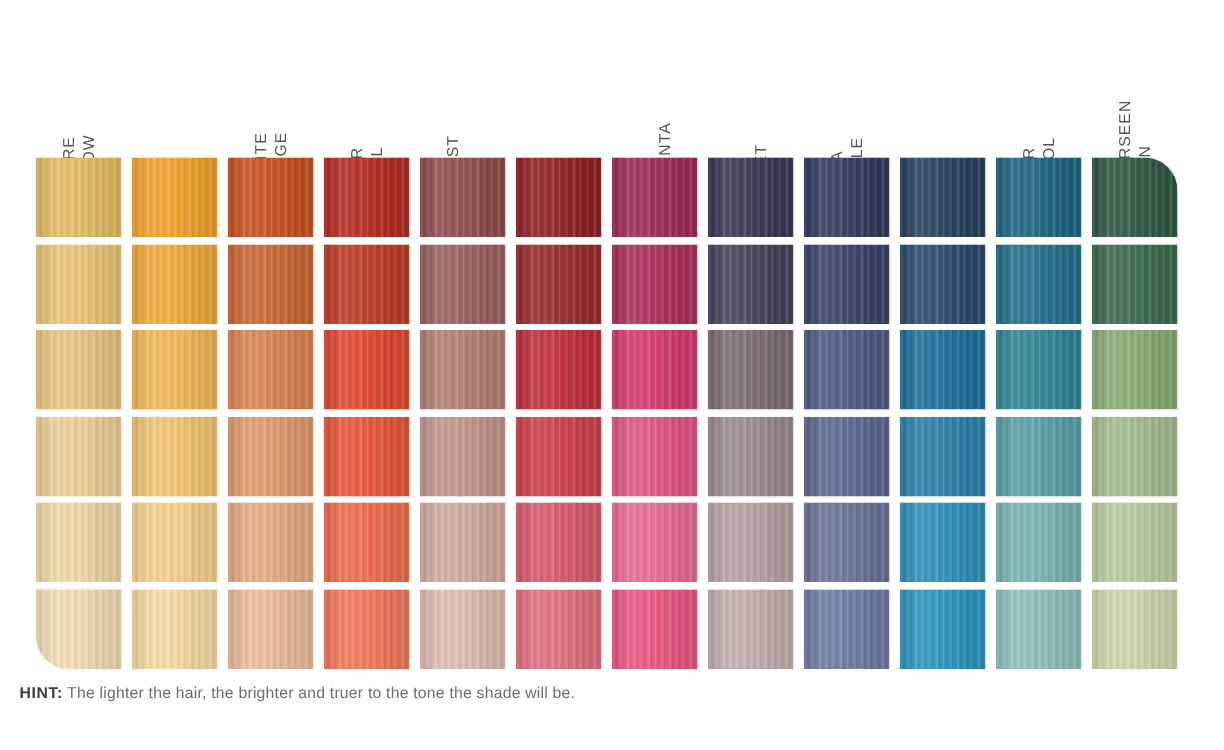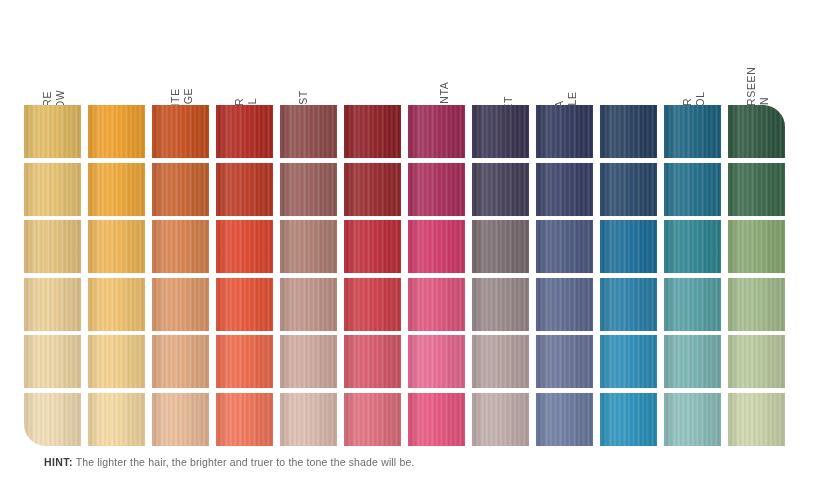--- a/index.html
+++ b/index.html
@@ -91,21 +91,21 @@
       rgba(255,255,255,0.04) 50%,
       rgba(0,0,0,0.06) 78%,
       rgba(0,0,0,0.10) 100%);
   }
   
   .rt{border-top-right-radius:22px;}
   .lb{border-bottom-left-radius:22px;}
 
   
   #footer{
-    position:absolute;left:44px;top:455px;
+    position:absolute;left:13px;top:455px;
     font-size:10.5px;line-height:14px;color:#6f6c6b;
     letter-spacing:0.15px;
   }
   #footer .hint-word{
     font-weight:700;color:#3d3b3a;letter-spacing:0.4px;
   }
   #footer .hint-text{color:#6f6c6b;}
 </style>
 </head>
 <body>

